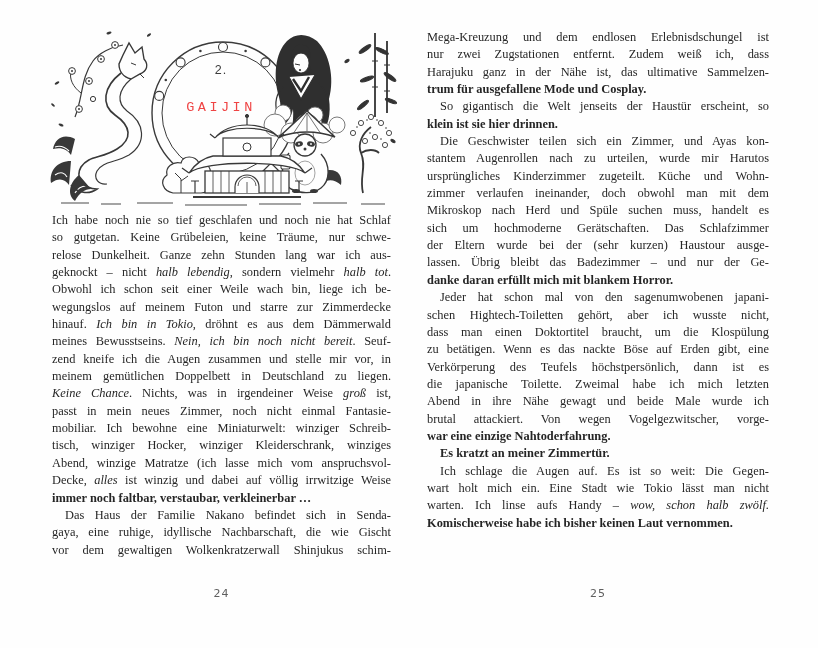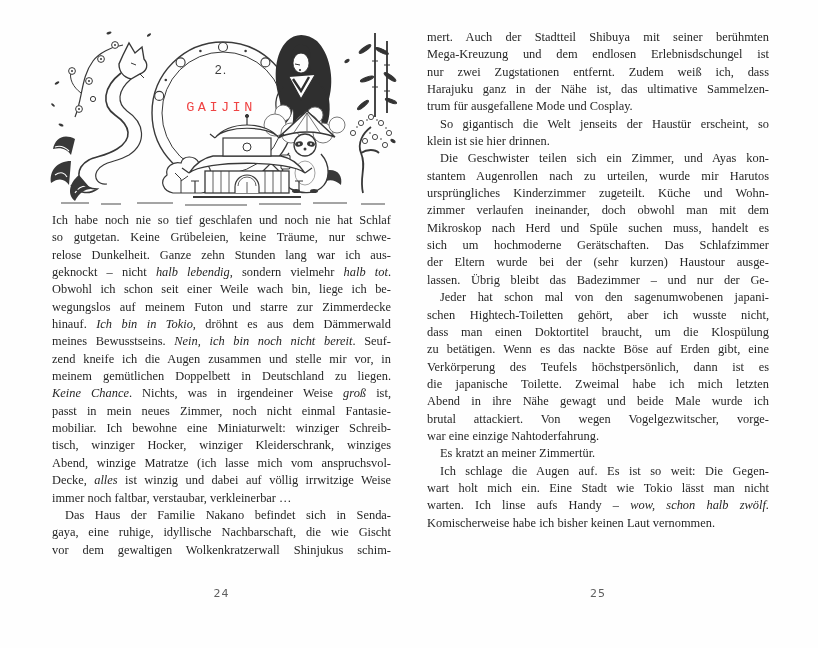--- a/index.html
+++ b/index.html
@@ -27,21 +27,21 @@
 
   .textblock{position:absolute;color:#262626;}
   .page.left  .textblock{left:52px;top:212px;width:339px;}
   .page.right .textblock{left:18px;top:29px;width:342px;}
 
   .line{
     font-size:12.4px;line-height:17.35px;
     text-align:justify;text-align-last:justify;
     hyphens:none;
   }
-  .line.end{text-align-last:left;}
+  .line.end{text-align-last:left;font-weight:bold;}
   .line.indent{text-indent:13px;}
   .line em{font-style:italic;}
 
   .pagenum{
     position:absolute;top:587px;text-align:center;
     font-family:"DejaVu Sans", sans-serif;font-size:11px;color:#5f5f5f;
     letter-spacing:1px;
   }
   .page.left  .pagenum{left:52px;width:339px;}
   .page.right .pagenum{left:18px;width:342px;}
@@ -238,35 +238,35 @@
       <div class="line indent">Das Haus der Familie Nakano befindet sich in Senda-</div>
       <div class="line">gaya, eine ruhige, idyllische Nachbarschaft, die wie Gischt</div>
       <div class="line">vor dem gewaltigen Wolkenkratzerwall Shinjukus schim-</div>
     </div>
 
   <div class="pagenum">24</div>
 </div>
 
 <div class="page right">
   <div class="textblock">
-      <div class="line">mert. Auch der Stadtteil Shibuya mit seiner berühmten</div>
       <div class="line">Mega-Kreuzung und dem endlosen Erlebnisdschungel ist</div>
       <div class="line">nur zwei Zugstationen entfernt. Zudem weiß ich, dass</div>
       <div class="line">Harajuku ganz in der Nähe ist, das ultimative Sammelzen-</div>
       <div class="line end">trum für ausgefallene Mode und Cosplay.</div>
       <div class="line indent">So gigantisch die Welt jenseits der Haustür erscheint, so</div>
       <div class="line end">klein ist sie hier drinnen.</div>
       <div class="line indent">Die Geschwister teilen sich ein Zimmer, und Ayas kon-</div>
       <div class="line">stantem Augenrollen nach zu urteilen, wurde mir Harutos</div>
       <div class="line">ursprüngliches Kinderzimmer zugeteilt. Küche und Wohn-</div>
       <div class="line">zimmer verlaufen ineinander, doch obwohl man mit dem</div>
       <div class="line">Mikroskop nach Herd und Spüle suchen muss, handelt es</div>
       <div class="line">sich um hochmoderne Gerätschaften. Das Schlafzimmer</div>
       <div class="line">der Eltern wurde bei der (sehr kurzen) Haustour ausge-</div>
       <div class="line">lassen. Übrig bleibt das Badezimmer – und nur der Ge-</div>
+      <div class="line end">danke daran erfüllt mich mit blankem Horror.</div>
       <div class="line indent">Jeder hat schon mal von den sagenumwobenen japani-</div>
       <div class="line">schen Hightech-Toiletten gehört, aber ich wusste nicht,</div>
       <div class="line">dass man einen Doktortitel braucht, um die Klospülung</div>
       <div class="line">zu betätigen. Wenn es das nackte Böse auf Erden gibt, eine</div>
       <div class="line">Verkörperung des Teufels höchstpersönlich, dann ist es</div>
       <div class="line">die japanische Toilette. Zweimal habe ich mich letzten</div>
       <div class="line">Abend in ihre Nähe gewagt und beide Male wurde ich</div>
       <div class="line">brutal attackiert. Von wegen Vogelgezwitscher, vorge-</div>
       <div class="line end">war eine einzige Nahtoderfahrung.</div>
       <div class="line indent end">Es kratzt an meiner Zimmertür.</div>

